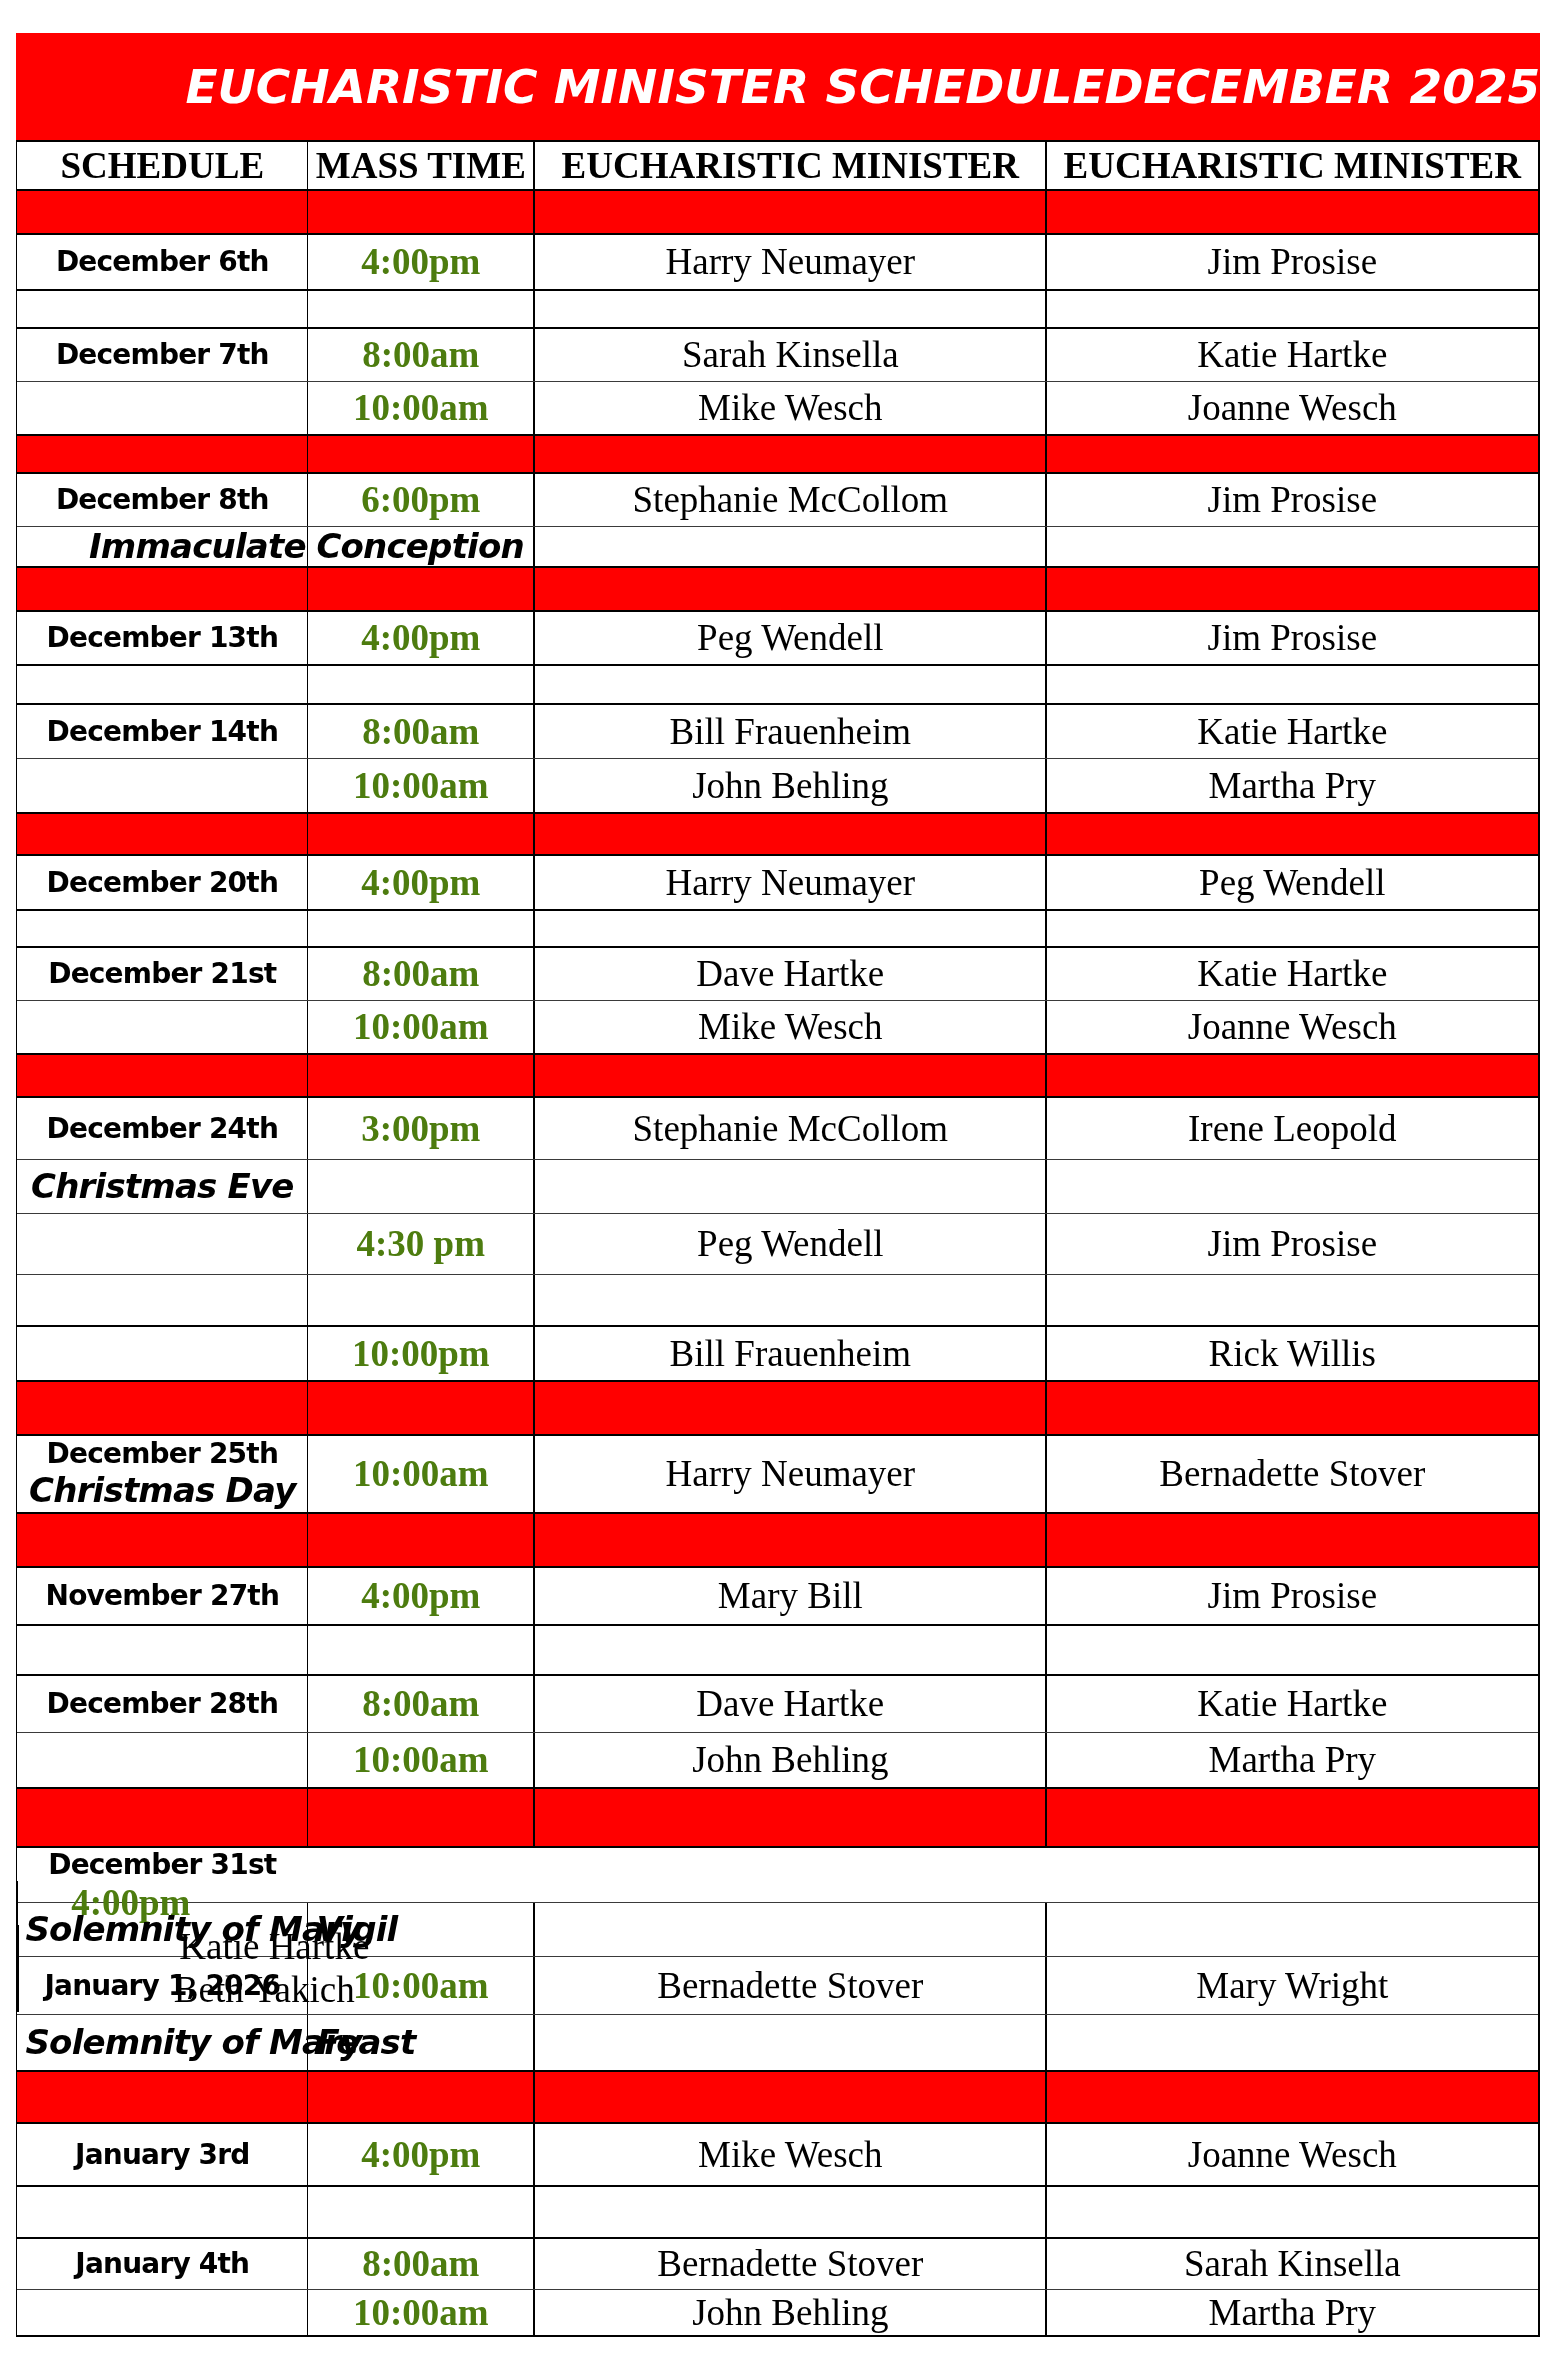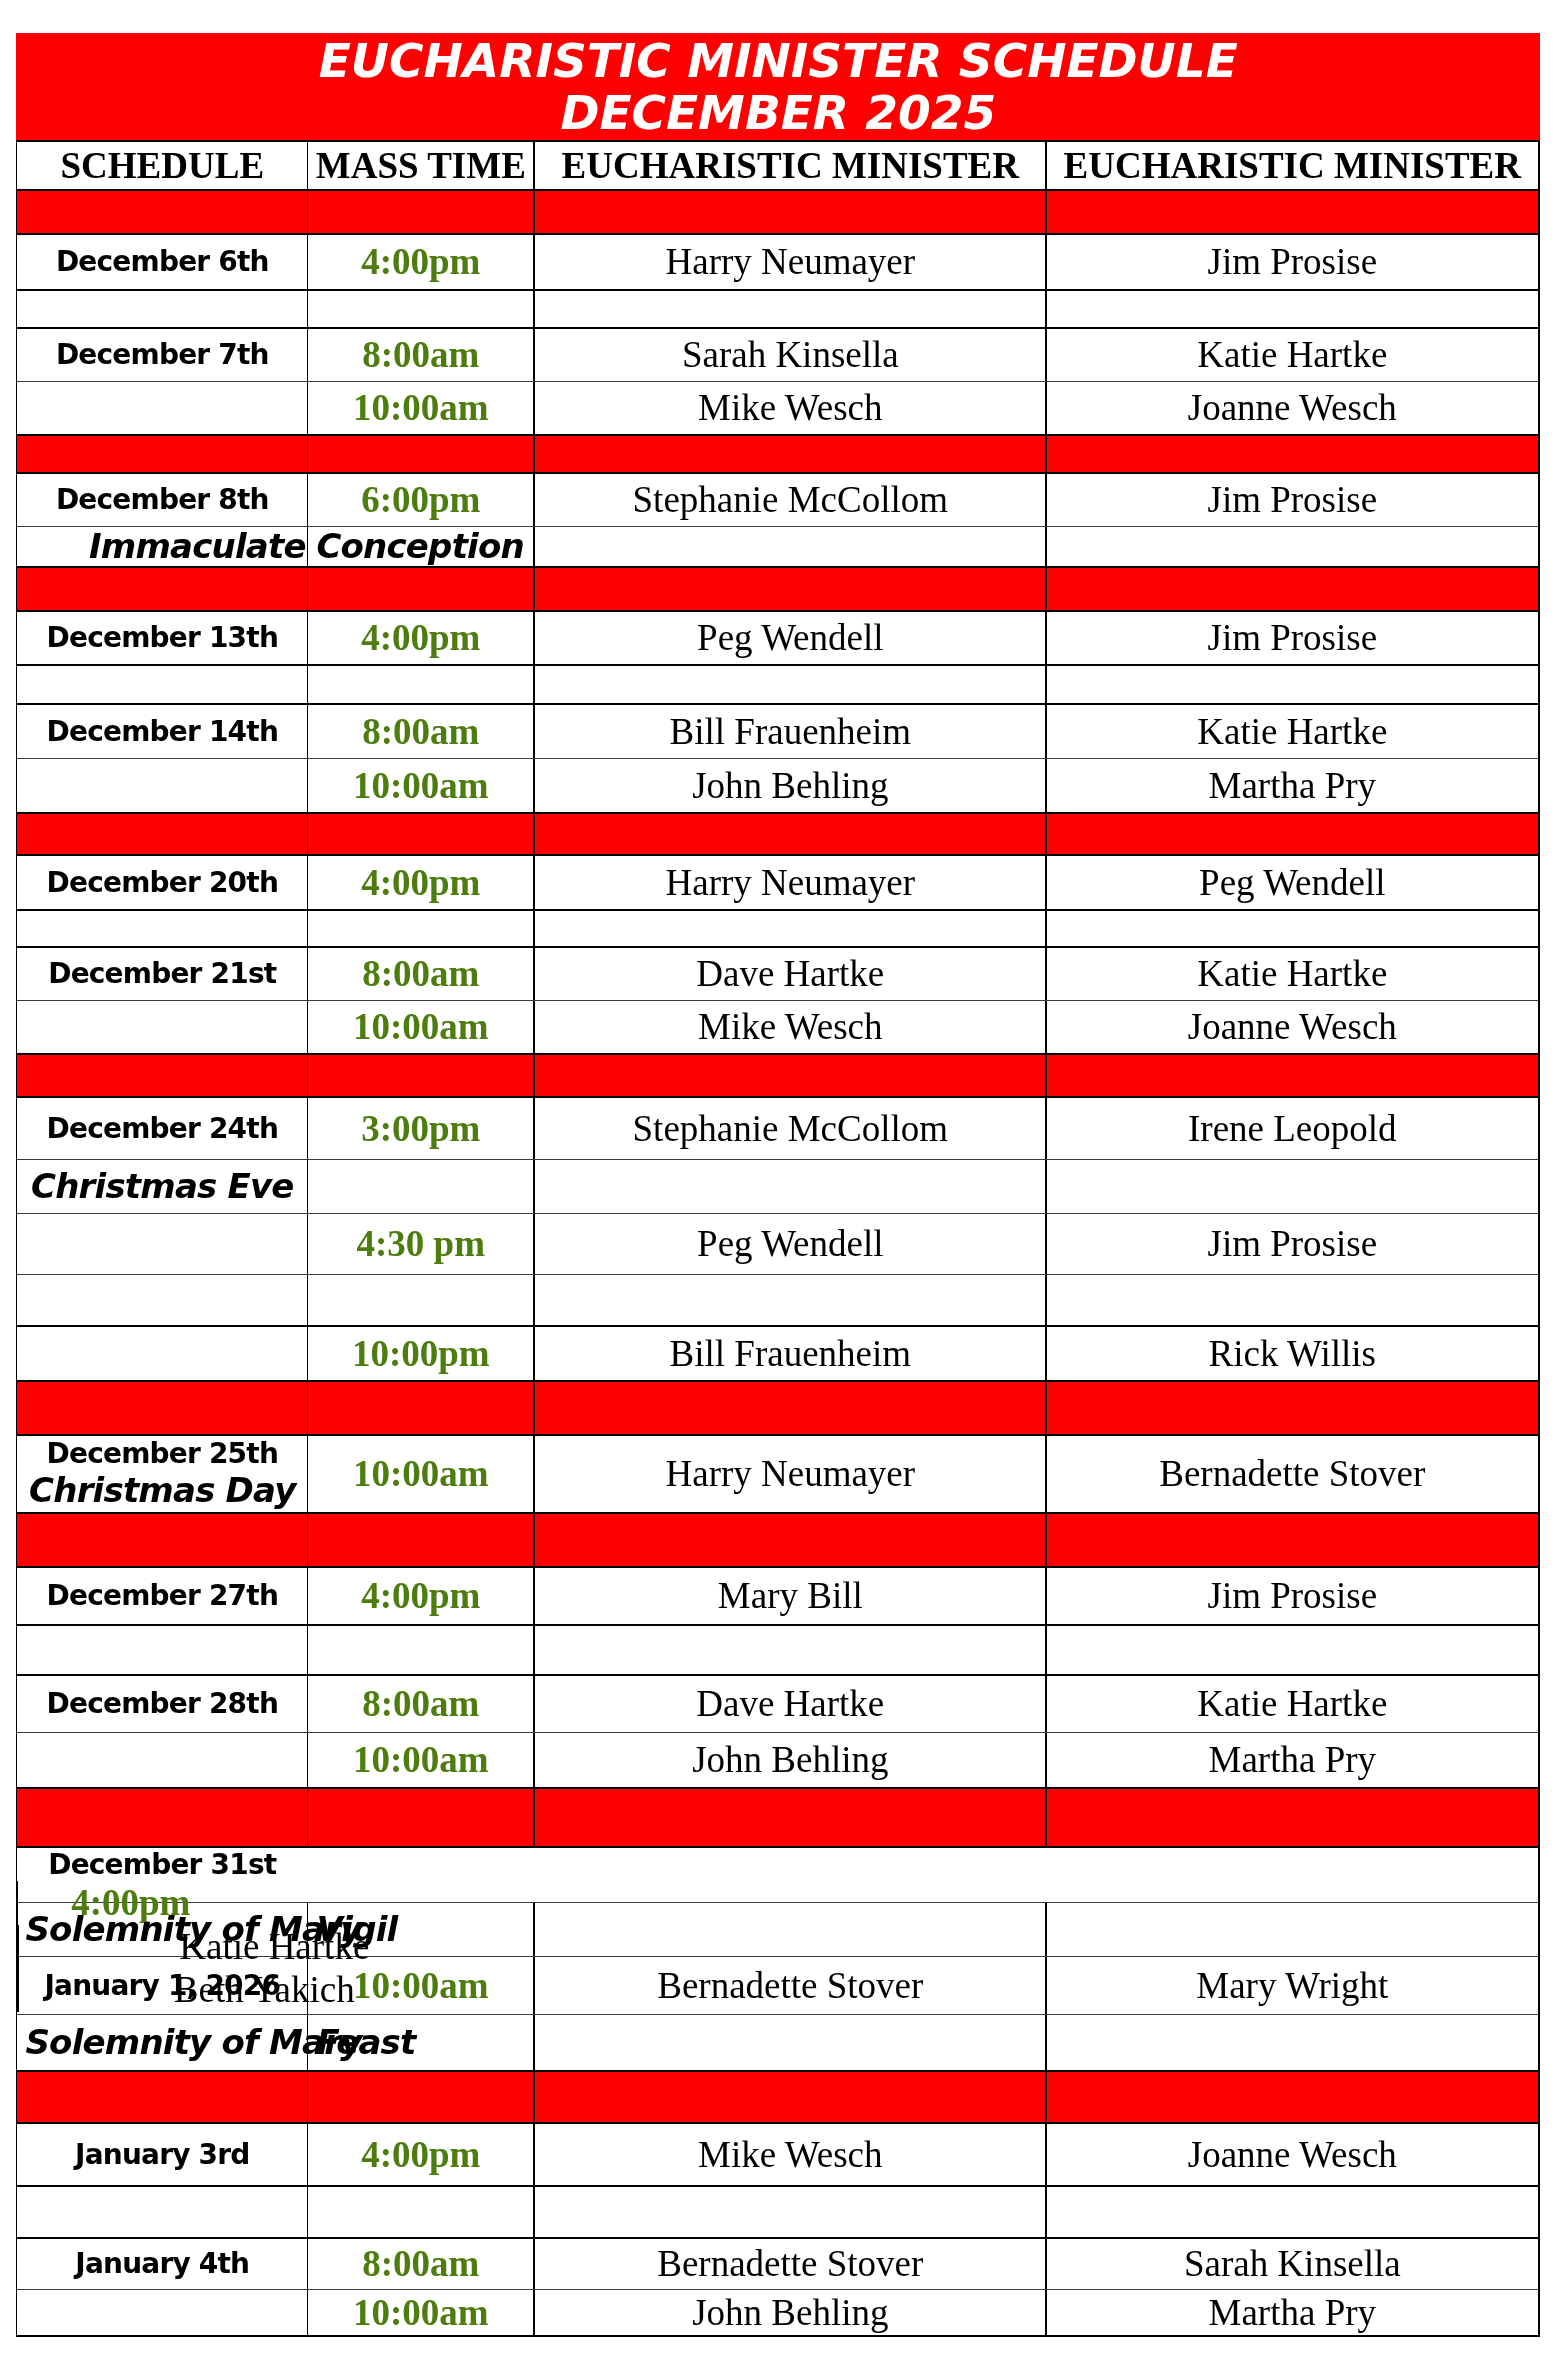--- a/index.html
+++ b/index.html
@@ -1,21 +1,21 @@
 <!DOCTYPE html>
 <html style="--red-color: #FF0000;font-size:13px"><head>
 <meta charset="utf-8">
 <style>
   html,body{margin:0;padding:0;background:#ffffff;}
   .page{position:relative;width:1562px;height:2366px;background:#fff;overflow:hidden;}
   .tbl{position:absolute;left:16.3px;top:33px;width:1524px;}
   .title-band{
     height:107px;background:var(--red-color,#FF0000);
     border-bottom:2.4px solid #000;
-    display:flex;flex-direction:column;align-items:center;justify-content:center;
+    display:flex;flex-direction:row;align-items:center;justify-content:flex-end;
   }
   .title-line{
     font-family:"DejaVu Sans",sans-serif;font-weight:700;font-style:italic;
     font-size:47px;line-height:52px;color:#ffffff;letter-spacing:0px;white-space:nowrap;
   }
   .body-wrap{
     border-left:1.6px solid #000;border-right:2.4px solid #000;border-bottom:2.4px solid #000;
   }
   .row{display:flex;box-sizing:border-box;background:#fff;}
   .row.red{background:var(--red-color,#FF0000);}
@@ -325,21 +325,21 @@
             </div>
   </div>
           <div class="row red bt-thick" style="height: 54px;">
     <div class="cell c1"></div>
     <div class="cell c2"></div>
     <div class="cell c3"></div>
     <div class="cell c4"></div>
   </div>
           <div class="row data bt-thick" style="height: 58px;">
     <div class="cell c1">
-              <div class="txt s-date">December 27th</div>
+              <div class="txt s-date">November 27th</div>
             </div>
     <div class="cell c2">
               <div class="txt s-time">4:00pm</div>
             </div>
     <div class="cell c3">
               <div class="txt s-name">Mary Bill</div>
             </div>
     <div class="cell c4">
               <div class="txt s-name">Jim Prosise</div>
             </div>

